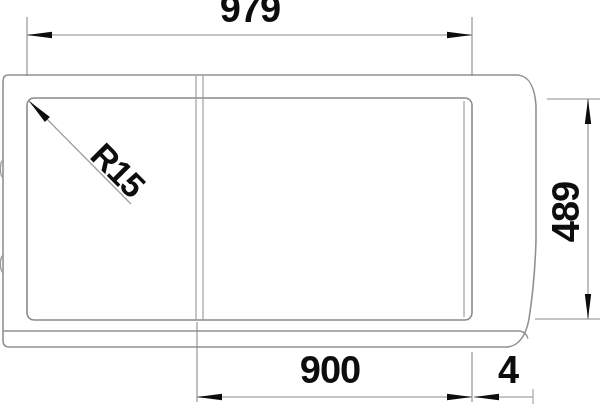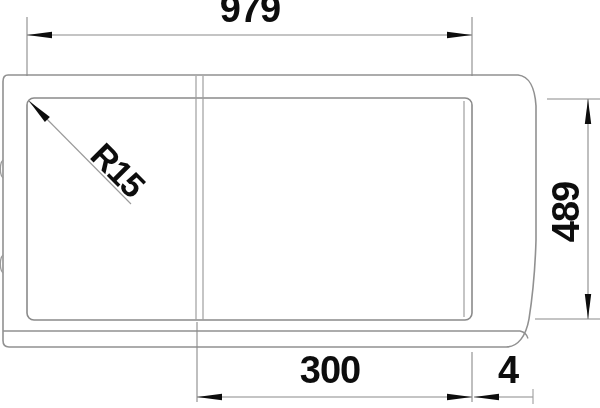--- a/index.html
+++ b/index.html
@@ -80,18 +80,18 @@
     <polygon points="474,397 499,393.8 499,400.2" fill="#0d0d0d"></polygon>
 
     <line x1="29" y1="101" x2="131" y2="204" stroke="#9a9a9a" stroke-width="1.1"></line>
     <polygon points="29,101 49.9,116.9 44.9,121.9" fill="#0d0d0d"></polygon>
   </svg>
 
   <div class="dim-label" style="left:250px; top:-10px;">979</div>
 
   <div class="dim-label v" style="left:566px; top:212px;">489</div>
 
-  <div class="dim-label" style="left:330px; top:351px;">300</div>
+  <div class="dim-label" style="left:330px; top:351px;">900</div>
 
   <div class="dim-label" style="left:508px; top:351px;">4</div>
 
   <div class="dim-label r45" style="left:118px; top:170px;">R15</div>
 </div>
 
 </body></html>

